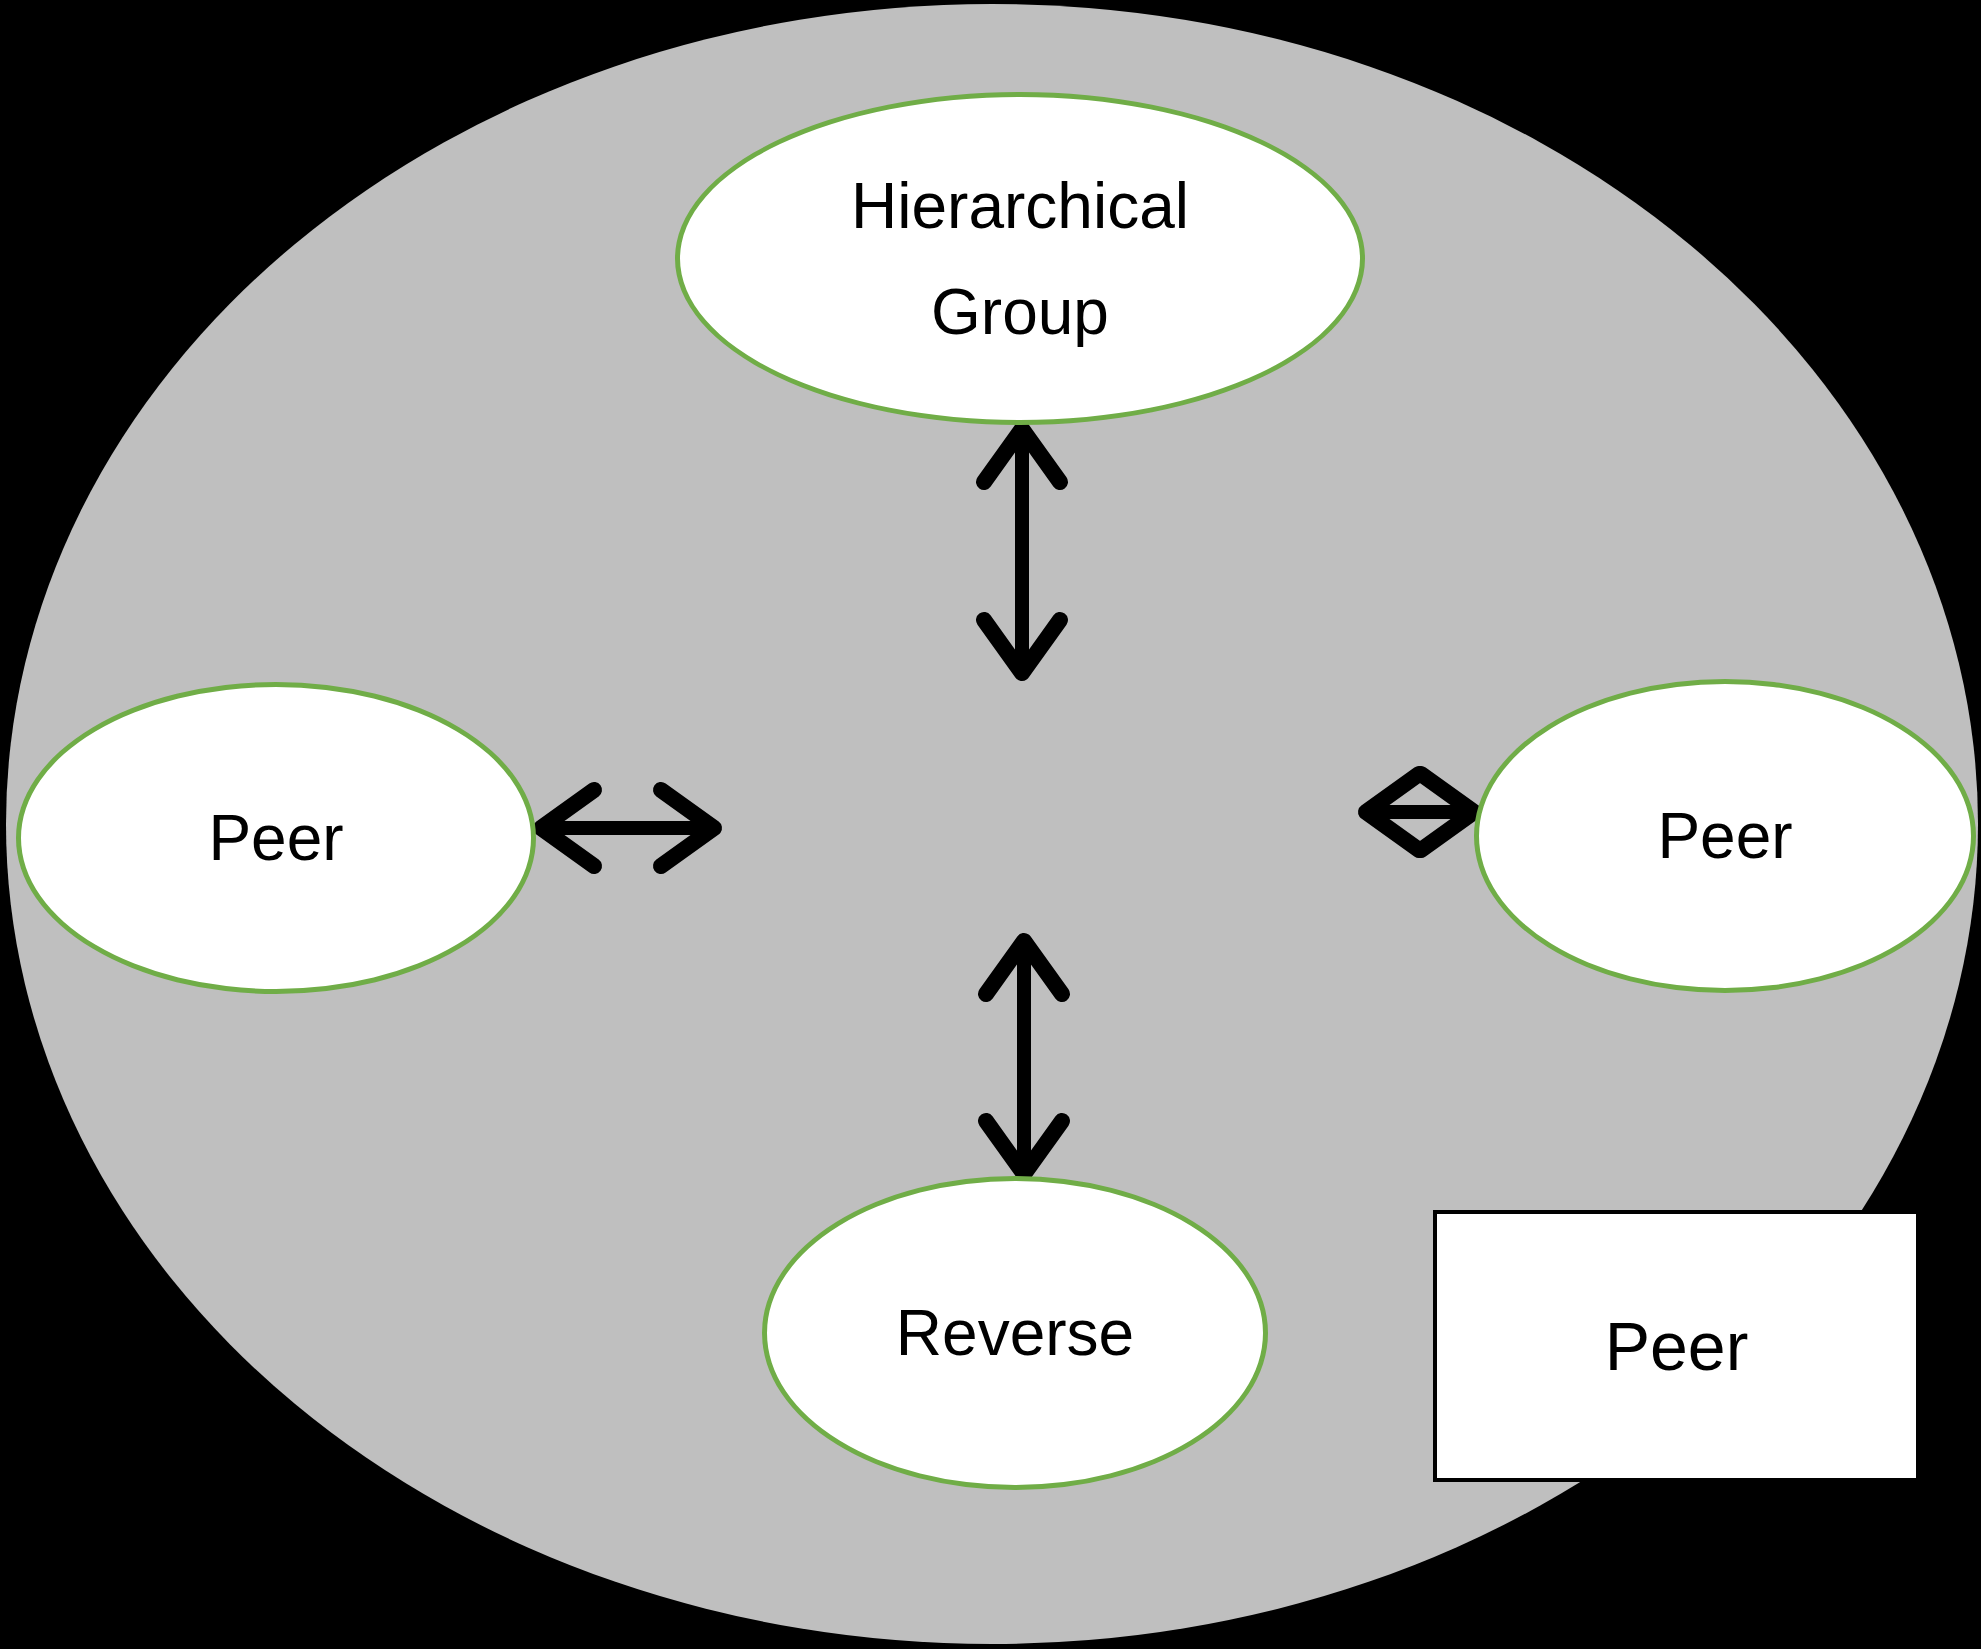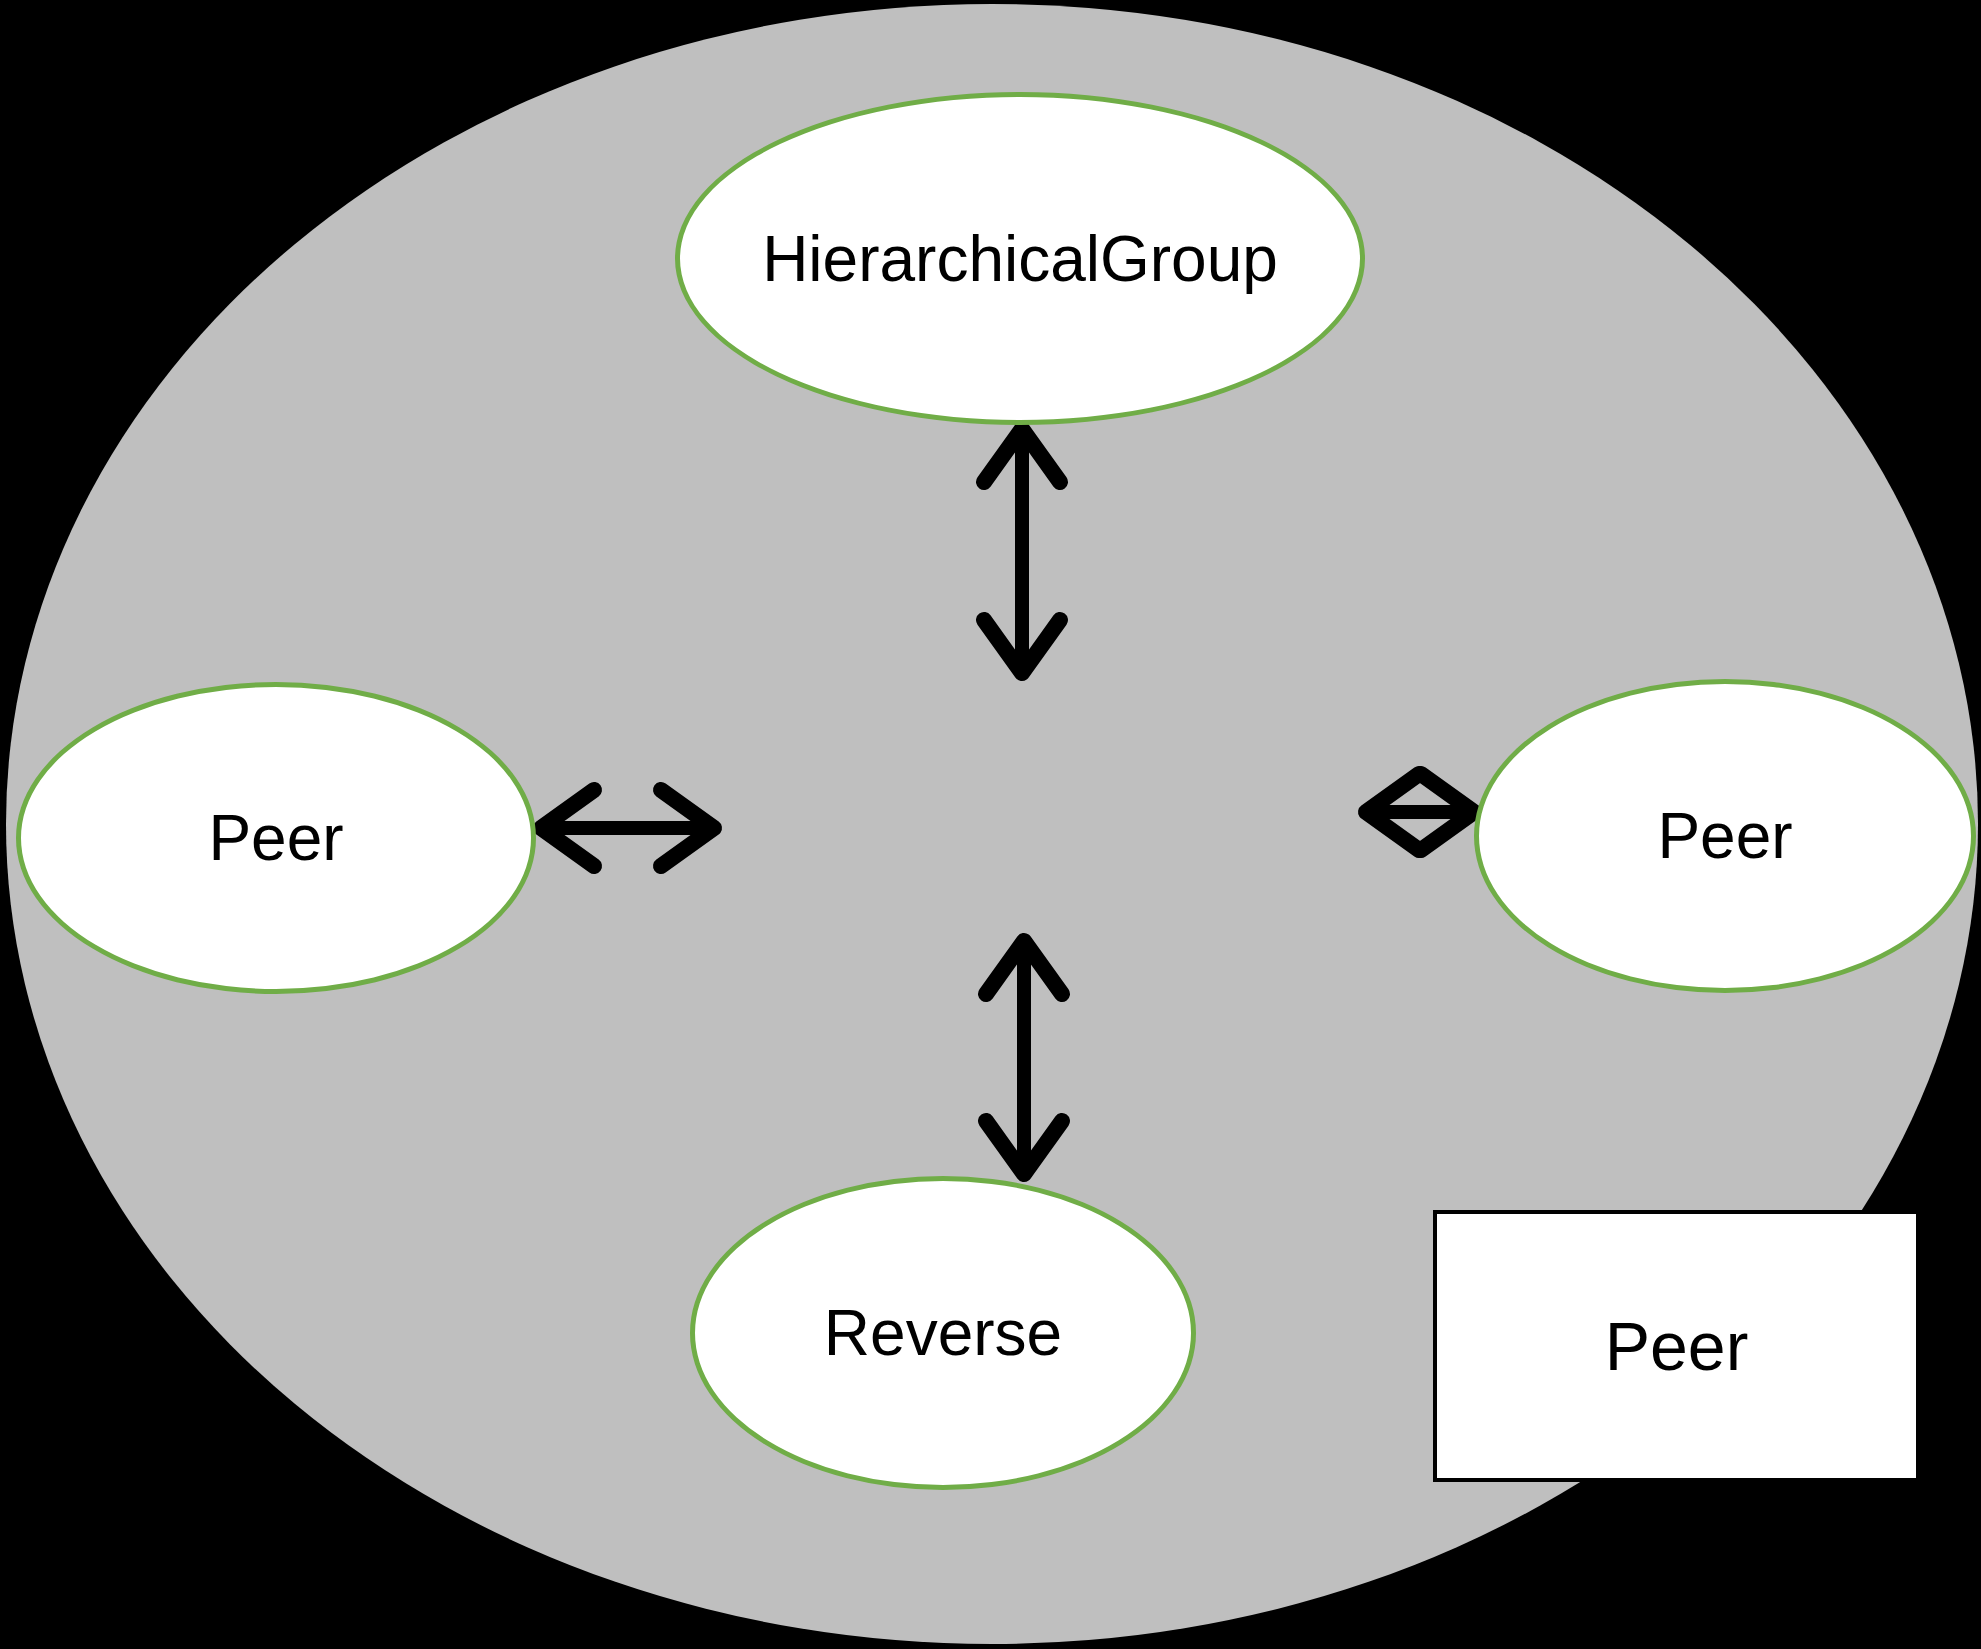--- a/index.html
+++ b/index.html
@@ -27,32 +27,33 @@
     background:var(--group-fill);
     border-radius:50%;
   }
   .node{
     position:absolute;
     background:var(--node-fill);
     border:5px solid var(--node-border);
     border-radius:50%;
     box-sizing:border-box;
     display:flex;
+    flex-direction:column;
     align-items:center;
     justify-content:center;
     text-align:right;
     font-size:64px;
     line-height:106px;
     color:var(--text);
   }
   .node--mentor   {left:675px; top:92px;   width:690px; height:333px;}
   .node--mentee   {left:694px; top:678px;  width:664px; height:258px; font-weight:700; font-size:80px;}
   .node--peerleft {left:16px;  top:682px;  width:520px; height:312px;}
   .node--peerright{left:1474px;top:679px;  width:502px; height:314px;}
-  .node--reverse  {left:690px; top:1176px; width:506px; height:314px;}
+  .node--reverse  {left:762px; top:1176px; width:506px; height:314px;}
   .arrows{
     position:absolute;left:0;top:0;width:1981px;height:1649px;
     pointer-events:none;
   }
   .arrow-shaft{stroke:var(--arrow);stroke-width:14;fill:none;}
   .arrow-head{stroke:var(--arrow);stroke-width:16;fill:none;stroke-linecap:round;stroke-linejoin:round;}
   .legend-box{
     position:absolute;
     left:1433px;top:1210px;width:487px;height:272px;
     background:var(--legend-fill);

